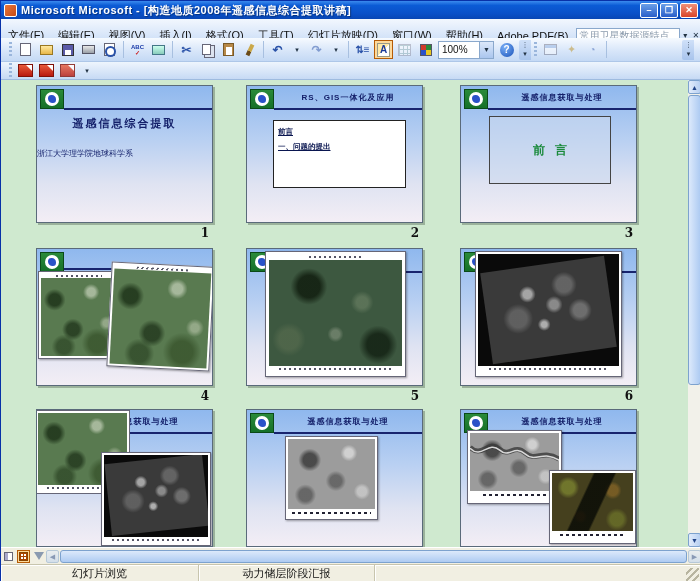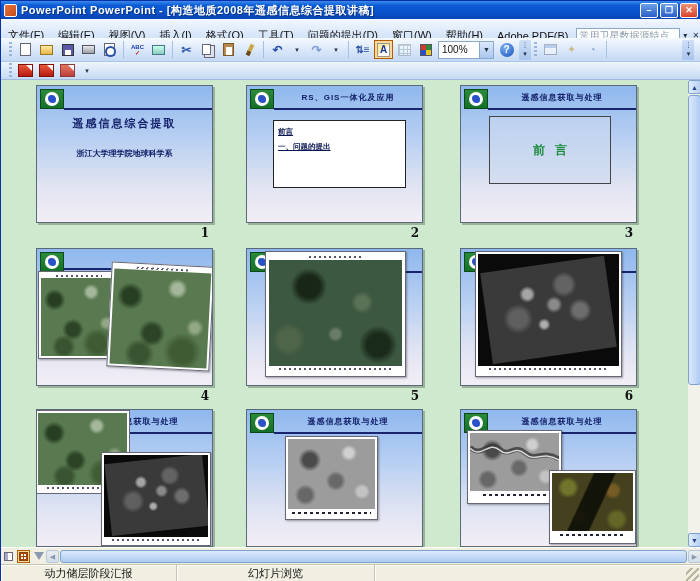--- a/index.html
+++ b/index.html
@@ -151,22 +151,22 @@
     background:#fff; border:1px solid #222; padding:3px 4px; z-index:2; }
   .box2 div { font-size:7.5px; font-weight:bold; color:#0a1650; line-height:15px;
     text-decoration:underline; white-space:nowrap; }
   .box3 { position:absolute; left:28px; top:30px; width:122px; height:68px;
     background:rgba(205,218,238,.55); border:1px solid #444; display:flex;
     align-items:center; justify-content:center; z-index:2; }
   .box3 span { color:#1a8a3c; font-weight:bold; font-size:12px; letter-spacing:10px; text-indent:10px; }
 
   .t1-title { position:absolute; left:0; right:0; top:30px; text-align:center;
     font-size:11px; font-weight:bold; color:#14206a; letter-spacing:2px; }
-  .t1-sub { position:absolute; left:0; right:0; top:62px; text-align:center;
-    font-size:8px; font-weight:bold; color:#14206a; }
+  .t1-sub { position:absolute; left:0; right:0; top:62px; 
+    font-size:8px; font-weight:normal; color:#14206a; }
   .t1-name { position:absolute; left:0; right:0; top:80px; text-align:center;
     font-size:8px; font-weight:bold; color:#14206a; }
   .t4-title { position:absolute; left:28px; right:2px; top:3px; text-align:center;
     font-family:"DejaVu Serif", serif; font-size:9.5px; font-weight:bold; color:#14206a;
     letter-spacing:1px; white-space:nowrap; overflow:hidden; z-index:1; }
 
   
   #vscroll { position:absolute; right:0; top:0; width:13px; height:467px; background:#f2f1ea; }
   .sb-btn { position:absolute; left:0; width:13px; height:14px;
     background:linear-gradient(90deg,#e2ecfb,#b8d0f2); border:1px solid #7da2ce; border-radius:2px;
@@ -200,36 +200,36 @@
   #grip { position:absolute; right:1px; bottom:1px; width:13px; height:13px;
     background:repeating-linear-gradient(135deg,transparent 0 3px,#b8b5a0 3px 5px); }
 </style>
 </head>
 <body>
 
 <div id="win">
 
   <div id="titlebar">
     <span class="app-ico"></span>
-    <span class="ttl">PowerPoint PowerPoint - [构造地质2008年遥感信息综合提取讲稿]</span>
+    <span class="ttl">Microsoft Microsoft - [构造地质2008年遥感信息综合提取讲稿]</span>
     <span class="winbtns">
       <span class="wbtn">–</span>
       <span class="wbtn">❐</span>
       <span class="wbtn close">✕</span>
     </span>
   </div>
 
   <div id="menubar">
     <span class="menu-item">文件(F)</span>
     <span class="menu-item">编辑(E)</span>
     <span class="menu-item">视图(V)</span>
     <span class="menu-item">插入(I)</span>
     <span class="menu-item">格式(O)</span>
     <span class="menu-item">工具(T)</span>
-    <span class="menu-item">问题的提出(D)</span>
+    <span class="menu-item">幻灯片放映(D)</span>
     <span class="menu-item">窗口(W)</span>
     <span class="menu-item">帮助(H)</span>
     <span class="menu-item">Adobe PDF(B)</span>
     <span id="helpbox">常用卫星数据源特点</span>
     <span class="mini-btn">▾</span>
     <span class="mini-btn">✕</span>
   </div>
 
   <div id="toolbar1">
     <span class="grip"></span>
@@ -503,20 +503,20 @@
         <span class="vb-show"></span>
       </span>
     <span class="hsb-btn" style="opacity:.5;">◀</span>
     <span id="htrack">
       <span id="hthumb"></span>
     </span>
     <span class="hsb-btn" style="opacity:.5;">▶</span>
   </div>
 
   <div id="statusbar">
+    <div class="st-cell" id="st1">幻灯片浏览</div>
     <div class="st-cell" id="st2">动力储层阶段汇报</div>
-    <div class="st-cell" id="st1">幻灯片浏览</div>
     <div class="st-cell" id="st3">
       <span id="grip"></span>
     </div>
   </div>
 
 </div>
 
 </body></html>

